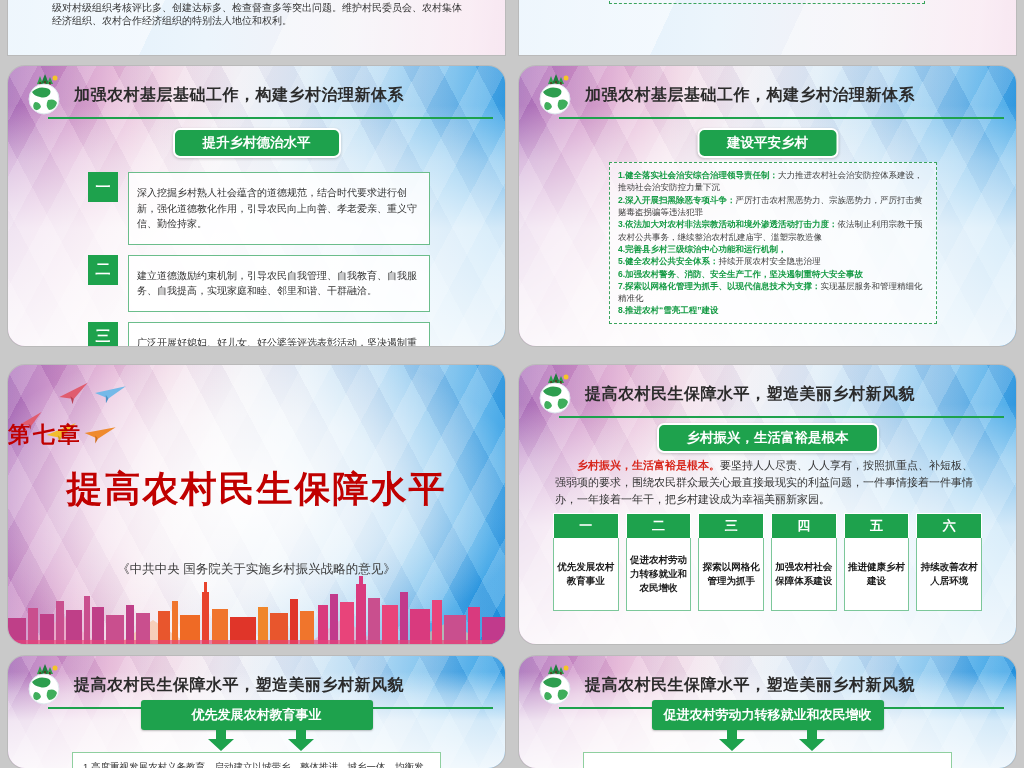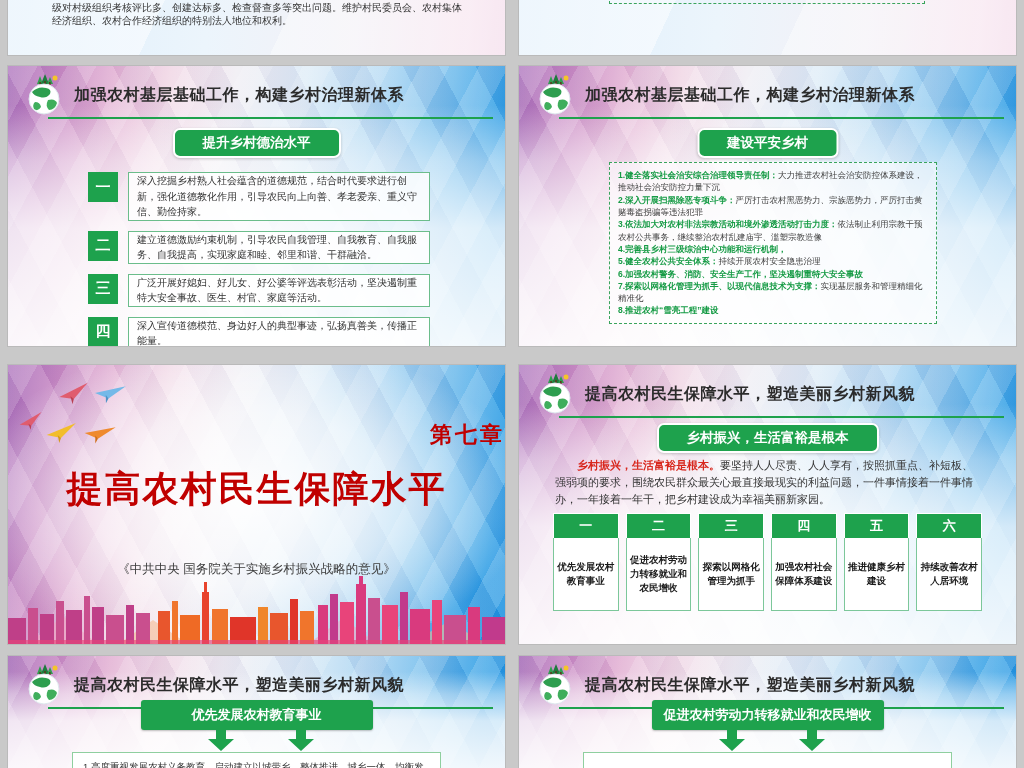--- a/index.html
+++ b/index.html
@@ -9,20 +9,21 @@
   #s1,#s2{top:0;height:55px;}
   #s3,#s4{top:66px;height:280px;}
   #s5,#s6{top:365px;height:279px;}
   #s7,#s8{top:656px;height:112px;}
 
   .mosaic{
     background:
       repeating-linear-gradient(118deg, rgba(255,255,255,.16) 0 26px, rgba(255,255,255,0) 26px 52px),
       repeating-linear-gradient(62deg, rgba(255,255,255,.13) 0 32px, rgba(70,40,120,.05) 32px 64px),
       linear-gradient(100deg,#a76ab8 0%,#c98ac4 10%,#e3b2d4 20%,#f1d8e6 30%,#f0eef4 42%,#dcebf7 55%,#b3d9f3 68%,#6fbbec 82%,#2499e4 94%,#1b90e0 100%);
+    border-radius: 17px;
   }
   .fadewhite::after{content:"";position:absolute;inset:0;z-index:0;pointer-events:none;
     background:linear-gradient(180deg, rgba(255,255,255,0) 14%, rgba(255,255,255,.45) 34%, rgba(255,255,255,.8) 58%, rgba(255,255,255,.92) 100%);}
   .centerglow::after{content:"";position:absolute;inset:0;z-index:0;pointer-events:none;
     background:radial-gradient(ellipse at 48% 48%, rgba(255,255,255,.92) 0%, rgba(255,255,255,.6) 42%, rgba(255,255,255,0) 78%);}
   .lightbg{
     background:
       linear-gradient(115deg, rgba(255,255,255,.5) 0 30%, rgba(255,255,255,0) 30% 55%, rgba(255,255,255,.4) 55% 100%),
       linear-gradient(95deg,#ddeefb 0%,#ecf5fc 40%,#f3f0f6 70%,#f6e2ee 92%,#f3d7e8 100%);
   }
@@ -36,29 +37,29 @@
 
   .pill{left:50%;transform:translateX(-50%);background:#1ea24d;color:#fff;font-weight:700;font-size:13.5px;
     padding:4px 28px;border:2px solid #fff;border-radius:7px;white-space:nowrap;box-shadow:0 1px 3px rgba(0,0,0,.2);}
 
   
   .s3-rows{top:106px;left:80px;width:342px;display:flex;flex-direction:column;gap:10px;}
   .s3-row{position:relative;display:flex;gap:10px;align-items:stretch;}
   .s3-num{flex:0 0 30px;height:30px;background:#1ea24d;color:#fff;font-size:15px;font-weight:700;
     display:flex;align-items:center;justify-content:center;align-self:flex-start;}
   .s3-box{flex:1;border:1px solid #6bbd8b;background:rgba(255,255,255,.82);color:#333;
-    font-size:10px;line-height:1.55;padding:0 8px;}
+    font-size:10px;line-height:1.55;padding:12px 8px;}
 
   
   .s4-box{top:96px;left:90px;width:328px;border:1px dashed #3aa45c;background:rgba(255,255,255,.55);
     padding:6px 8px;box-sizing:border-box;font-size:8.5px;line-height:1.45;color:#3f3f3f;}
   .s4-box .lead{color:#169b45;font-weight:700;}
 
   
-  .s5-chapter{top:55px;left:12px;right:0;text-align:right;font-family:"DejaVu Serif",serif;
+  .s5-chapter{top:55px;left:0;right:0;text-align:left;font-family:"DejaVu Serif",serif;
     font-weight:700;font-size:22px;color:#c00000;letter-spacing:3px;}
   .s5-t1{top:100px;left:0;right:0;text-align:center;font-family:"DejaVu Serif",serif;
     font-weight:700;font-size:36px;color:#c00000;letter-spacing:2px;}
   .s5-t2{top:137px;left:0;right:0;text-align:center;font-family:"DejaVu Serif",serif;
     font-weight:700;font-size:36px;color:#c00000;letter-spacing:2px;}
   .s5-sub{top:196px;left:0;right:0;text-align:center;font-size:12.5px;color:#3c3c3c;}
   .s5-sky{left:0;right:0;bottom:0;height:70px;}
   .s5-planes{left:10px;top:14px;}
 
   

